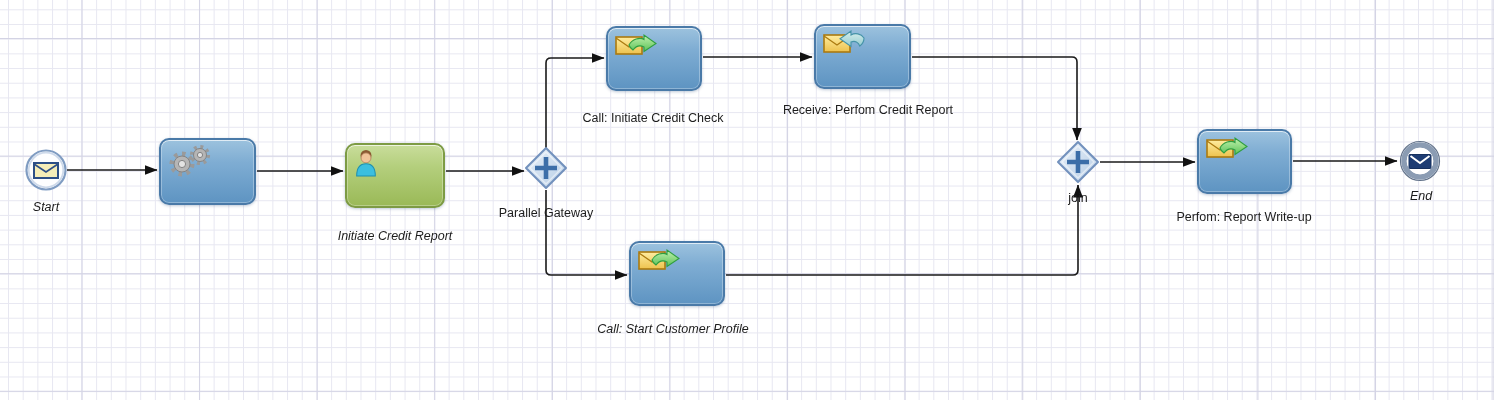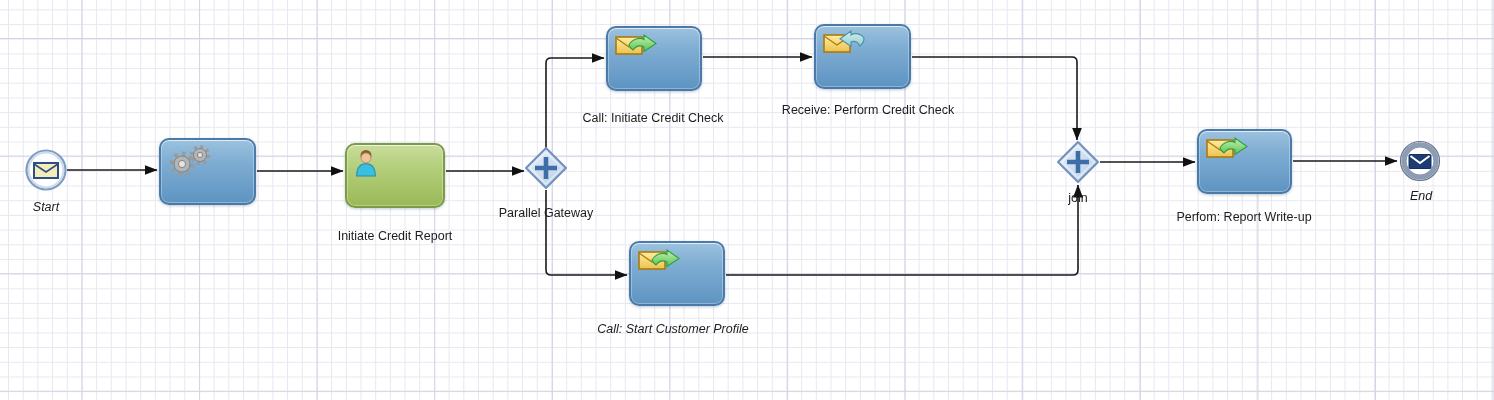--- a/index.html
+++ b/index.html
@@ -104,21 +104,21 @@
     </svg>
   </div>
 
   <div class="node task green" style="left:345px;top:143px;width:100px;height:65px;">
     <svg class="icon" width="26" height="29" viewBox="0 0 24 28">
       <circle cx="12" cy="6.2" r="5.3" fill="#8a5a32"></circle>
       <circle cx="12" cy="8.6" r="4.8" fill="#f0c49a" stroke="#b5855f" stroke-width="0.8"></circle>
       <path d="M3,26 C3,17.5 7,14.3 12,14.3 C17,14.3 21,17.5 21,26 Z" fill="#3bbfdf" stroke="#1d8fb0" stroke-width="1"></path>
     </svg>
   </div>
-  <div class="label" style="left:310px;top:228px;width:170px;">Initiate Credit Report</div>
+  <div class="label" style="left:310px;top:228px;width:170px;font-style:italic;">Initiate Credit Report</div>
 
   <div class="node" style="left:524px;top:146px;width:44px;height:44px;">
     <svg width="44" height="44" viewBox="0 0 44 44">
       <polygon points="22,2 42,22 22,42 2,22" fill="url(#gwG)" stroke="#7291bd" stroke-width="2" stroke-linejoin="round"></polygon>
       <polygon points="22,6 38,22 22,38 6,22" fill="none" stroke="#ffffff" stroke-opacity="0.5" stroke-width="1.4" stroke-linejoin="round"></polygon>
       <path d="M22,11 L22,33 M11,22 L33,22" stroke="#3c6ea8" stroke-width="4.6"></path>
     </svg>
   </div>
   <div class="label gw-label" style="left:466px;top:205px;width:160px;">Parallel Gateway</div>
 
@@ -131,21 +131,21 @@
   </div>
   <div class="label" style="left:568px;top:110px;width:170px;">Call: Initiate Credit Check</div>
 
   <div class="node task" style="left:814px;top:24px;width:97px;height:65px;">
     <svg class="icon" width="44" height="28" viewBox="0 0 44 28">
       <rect x="2" y="5" width="26" height="17" fill="url(#envG)" stroke="#ab7a10" stroke-width="1.6"></rect>
       <path d="M2,6 L15,15 L28,6" fill="none" stroke="#ab7a10" stroke-width="1.3"></path>
       <path d="M42,8 C39,3.5 33,2.5 29,5 L29,1 L18,8.8 L29,16.5 L29,12 C33,10.5 36.5,12 37.8,16 C40.6,14 42,11 42,8 Z" fill="url(#tealG)" stroke="#4593a8" stroke-width="1.1"></path>
     </svg>
   </div>
-  <div class="label" style="left:778px;top:102px;width:180px;">Receive: Perform Credit Check</div>
+  <div class="label" style="left:778px;top:102px;width:180px;">Receive: Perfom Credit Report</div>
 
   <div class="node task" style="left:629px;top:241px;width:96px;height:65px;">
     <svg class="icon" width="44" height="28" viewBox="0 0 44 28">
       <rect x="2" y="5" width="26" height="17" fill="url(#envG)" stroke="#ab7a10" stroke-width="1.6"></rect>
       <path d="M2,6 L15,15 L28,6" fill="none" stroke="#ab7a10" stroke-width="1.3"></path>
       <path d="M15,13 C18,7 26,5 30,7.5 L30,3 L42,11.5 L30,19.5 L30,15 C26,13 22,14 19,18 C17,16.5 15.5,15 15,13 Z" fill="url(#grnG)" stroke="#2f9e40" stroke-width="1.1"></path>
     </svg>
   </div>
   <div class="label" style="left:588px;top:321px;width:170px;font-style:italic;">Call: Start Customer Profile</div>
 

